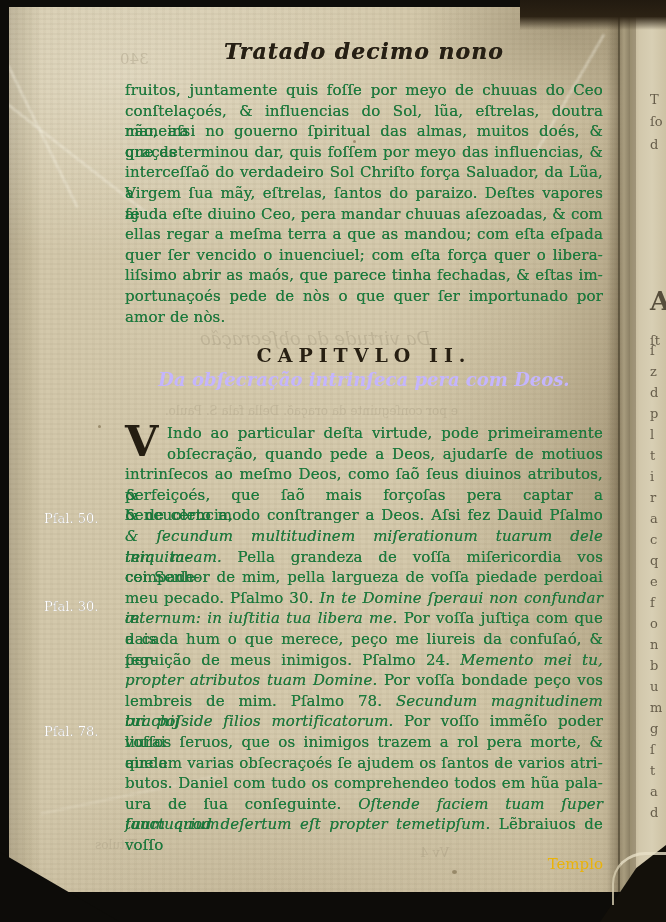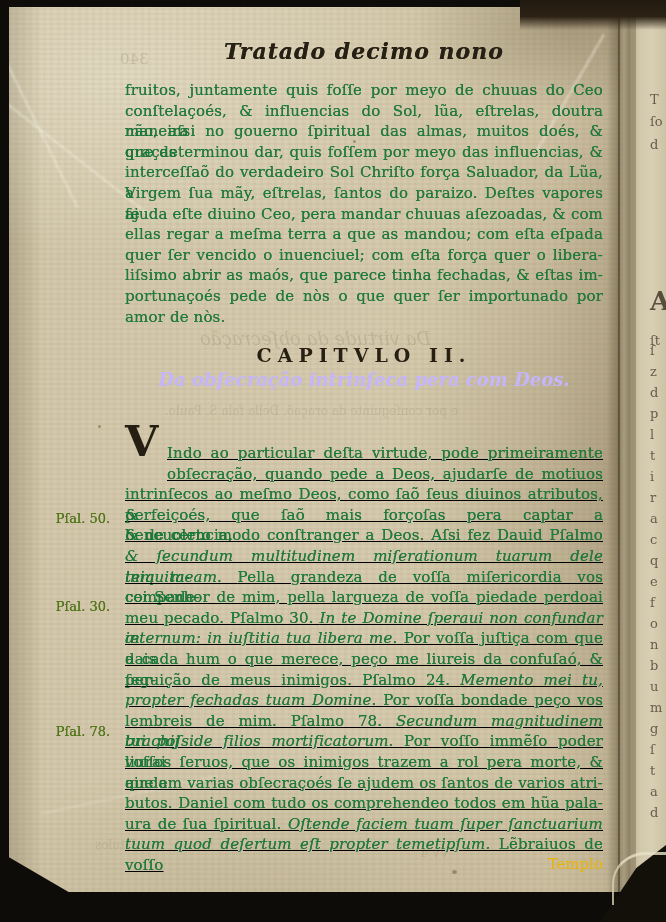--- a/index.html
+++ b/index.html
@@ -40,36 +40,36 @@
   .wedge-bl{position:absolute;left:0;top:852px;width:120px;height:70px;background:#0d0c09;
       clip-path:polygon(0 0,0 100%,100% 100%);}
   .wedge-br{position:absolute;left:600px;top:845px;width:66px;height:77px;background:#13100a;
       clip-path:polygon(100% 0,100% 100%,0 100%,55% 30%);}
   .curl-br{position:absolute;left:612px;top:852px;width:54px;height:50px;border-radius:60% 0 0 0;
       border-top:3px solid #e9e1c8;border-left:2px solid #d8cfb2;opacity:.8;}
   .running-title{position:absolute;left:125px;top:38px;width:478px;text-align:center;
       font-size:22px;font-style:italic;font-weight:600;letter-spacing:1px;color:#261f14;
       text-shadow:0 0 .6px rgba(38,31,20,.8);}
   .para{position:absolute;left:125px;width:478px;}
-  .p1{top:80px;} .p2{top:443px;text-decoration:underline;}
+  .p1{top:80px;} .p2{top:423px;}
   .line{height:20.6px;line-height:20.6px;font-size:15px;color:#15803d;
       text-align:justify;text-align-last:justify;letter-spacing:.15px;
       text-shadow:0 0 .5px rgba(43,36,24,.65);}
   .line.noj{text-align-last:left;}
   .line.indent{padding-left:42px;}
   .it{font-style:italic;}
   .dropcap{position:absolute;left:125px;top:421px;font-size:43px;line-height:40px;font-weight:700;color:#251e12;}
   .chap-num{position:absolute;left:125px;top:344px;width:478px;text-align:center;
       font-size:19px;font-weight:700;letter-spacing:6px;color:#271f12;}
   .chap-title{position:absolute;left:125px;top:369px;width:478px;text-align:center;
       font-size:18px;font-style:italic;font-weight:700;color:#c4b5fd;}
   .catchword{position:absolute;left:125px;top:855px;width:478px;text-align:right;
       font-size:15px;color:#eab308;}
-  .margin-note{position:absolute;left:44px;width:78px;font-size:13px;color:#4d7c0f;
-      text-shadow:0 0 .5px rgba(53,44,28,.7);text-align:center;}
+  .margin-note{position:absolute;left:44px;width:78px;font-size:13px;color:#ffffff;
+      text-shadow:0 0 .5px rgba(53,44,28,.7);}
   .ghost{position:absolute;color:#8a7f66;transform:scaleX(-1);filter:blur(.7px);pointer-events:none;}
   .frag{position:absolute;left:20px;font-size:13px;color:#4a4130;filter:blur(.4px);opacity:.8;}
   .frag.big{font-size:26px;font-weight:700;opacity:.9;}
 </style>
 </head>
 <body>
 
 <div class="scene">
 
   <div class="main-page">
@@ -118,27 +118,27 @@
       <div class="line"><span>intrinſecos ao meſmo Deos, como ſaõ ſeus diuinos atributos, &amp;</span></div>
       <div class="line"><span>perfeiçoés, que ſaõ mais forçoſas pera captar a beneuolencia,</span></div>
       <div class="line"><span>&amp; de certo modo conſtranger a Deos. Aſsi fez Dauid Pſalmo</span></div>
       <div class="line"><span class="it">&amp; ſecundum multitudinem miſerationum tuarum dele iniquita-</span></div>
       <div class="line"><span class="it">tem meam. </span><span>Pella grandeza de voſſa miſericordia vos compade-</span></div>
       <div class="line"><span>cei Senhor de mim, pella largueza de voſſa piedade perdoai</span></div>
       <div class="line"><span>meu pecado. Pſalmo 30. </span><span class="it">In te Domine ſperaui non confundar in</span></div>
       <div class="line"><span class="it">æternum: in iuſtitia tua libera me. </span><span>Por voſſa juſtiça com que dais</span></div>
       <div class="line"><span>a cada hum o que merece, peço me liureis da confuſaó, &amp; per-</span></div>
       <div class="line"><span>ſeguição de meus inimigos. Pſalmo 24. </span><span class="it">Memento mei tu,</span></div>
-      <div class="line"><span class="it">propter fechadas tuam Domine. </span><span>Por voſſa bondade peço vos</span></div>
+      <div class="line"><span class="it">propter atributos tuam Domine. </span><span>Por voſſa bondade peço vos</span></div>
       <div class="line"><span>lembreis de mim. Pſalmo 78. </span><span class="it">Secundum magnitudinem brachij</span></div>
       <div class="line"><span class="it">tui poſside filios mortificatorum. </span><span>Por voſſo immẽſo poder liurai</span></div>
       <div class="line"><span>voſſos ſeruos, que os inimigos trazem a rol pera morte, &amp; ainda</span></div>
       <div class="line"><span>que em varias obſecraçoés ſe ajudem os ſantos de varios atri-</span></div>
       <div class="line"><span>butos. Daniel com tudo os comprehendeo todos em hũa pala-</span></div>
-      <div class="line"><span>ura de ſua ſpiritual. </span><span class="it">Oſtende faciem tuam ſuper ſanctuarium</span></div>
+      <div class="line"><span>ura de ſua conſeguinte. </span><span class="it">Oſtende faciem tuam ſuper ſanctuarium</span></div>
       <div class="line"><span class="it">tuum quod deſertum eſt propter temetipſum. </span><span>Lẽbraiuos de voſſo</span></div>
     </div>
 
   <div id="margin-notes">
       <div class="margin-note" style="top: 511px;">Pſal. 50.</div>
       <div class="margin-note" style="top: 599px;">Pſal. 30.</div>
       <div class="margin-note" style="top: 724px;">Pſal. 78.</div>
     </div>
 
   <div class="catchword">Templo</div>

